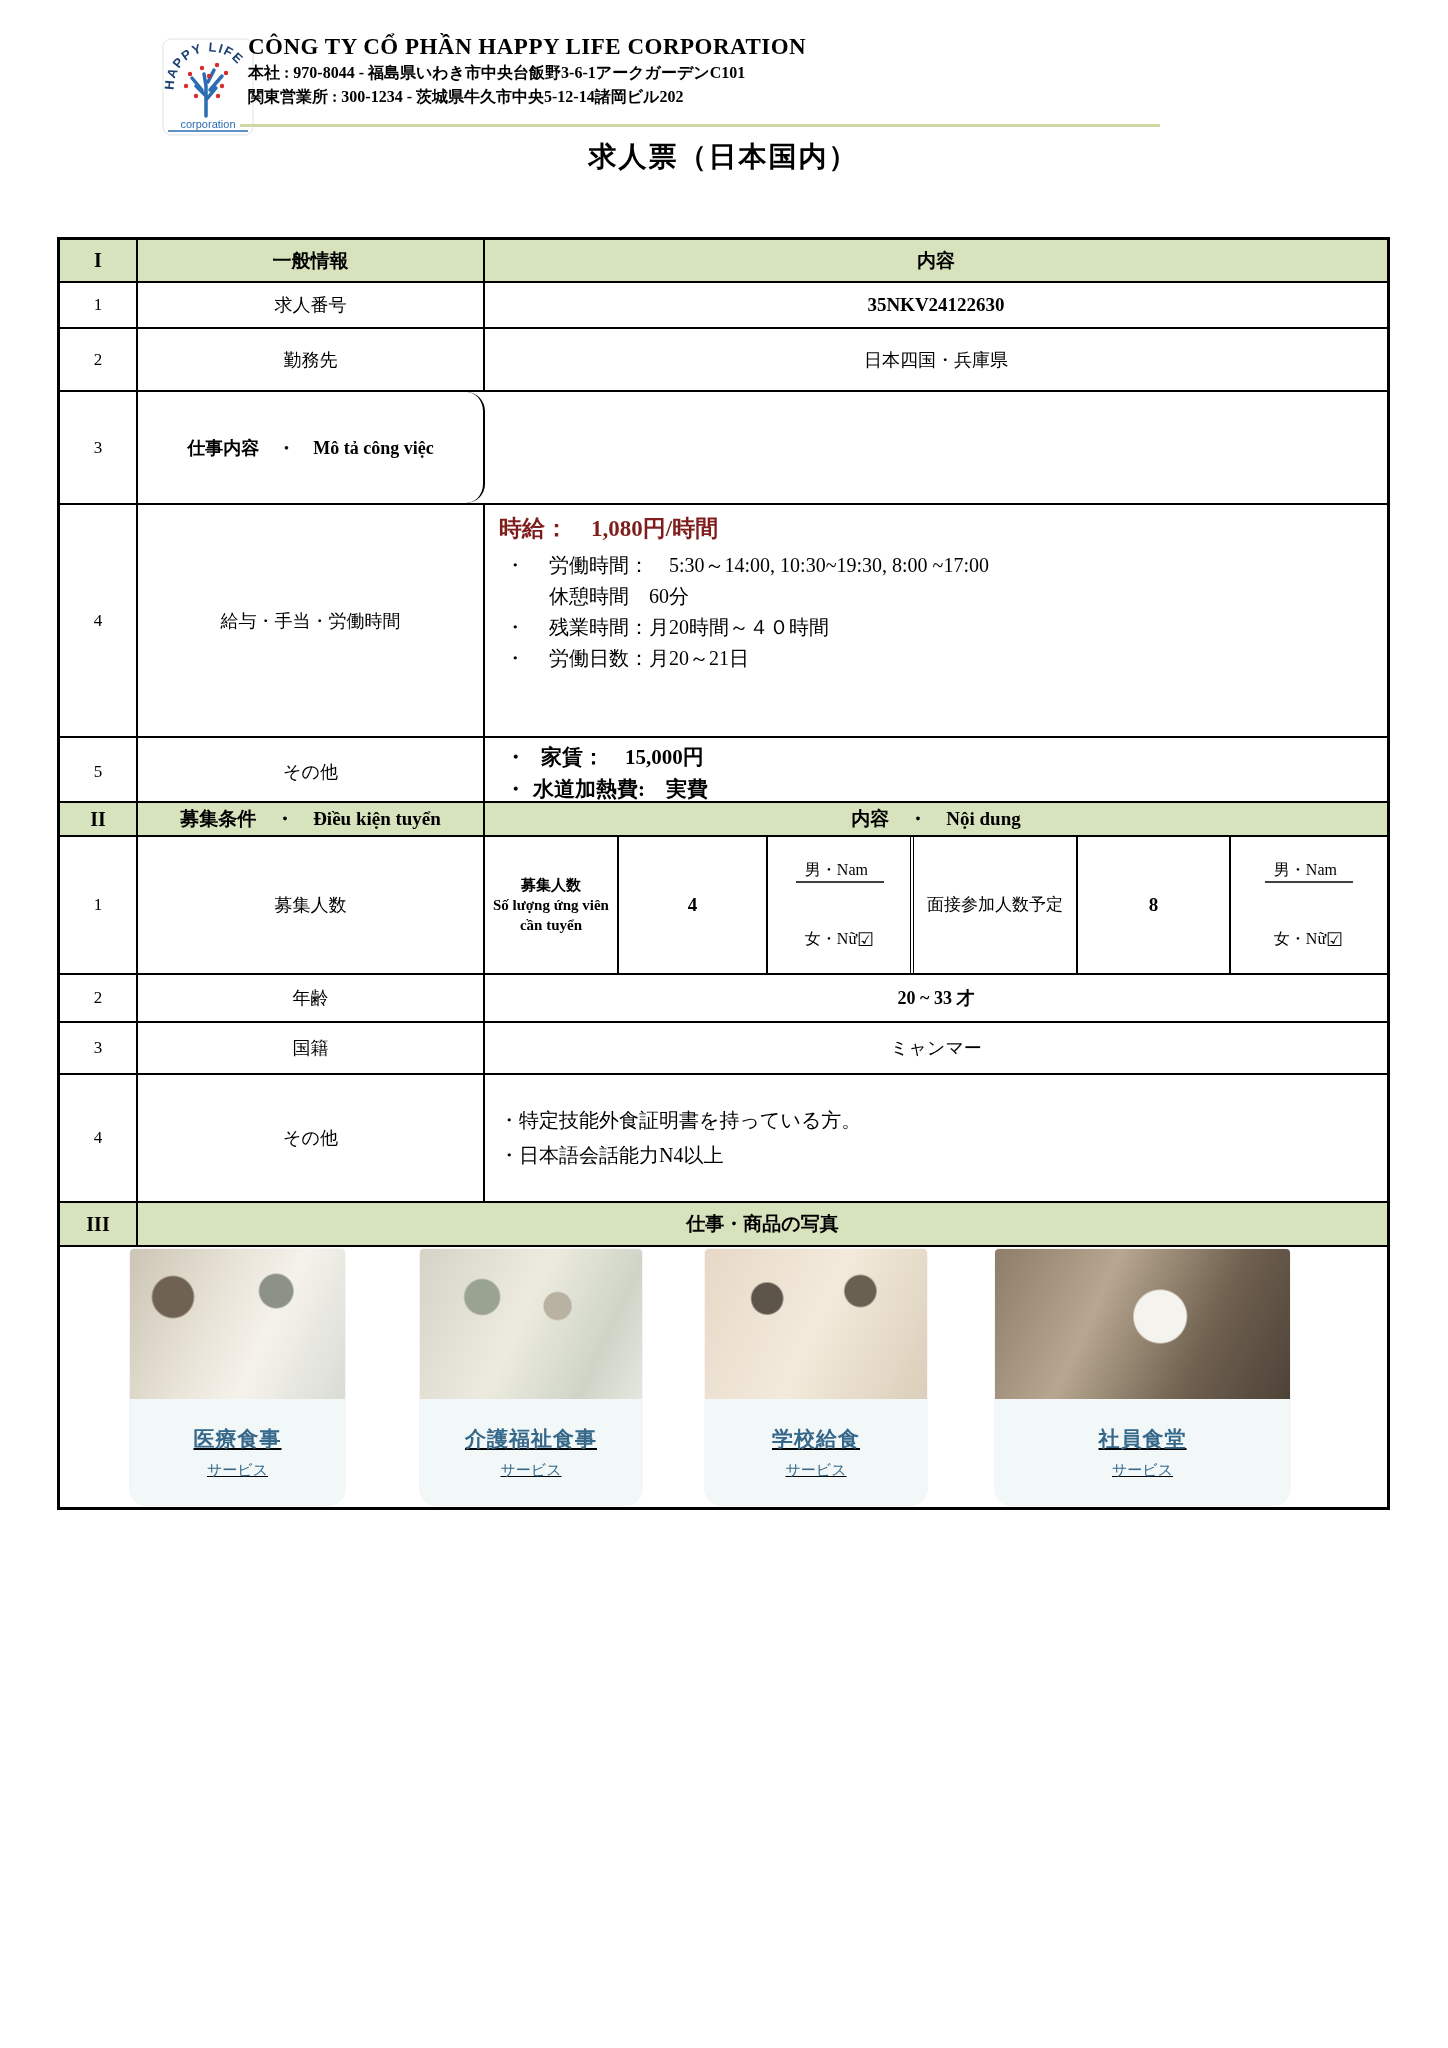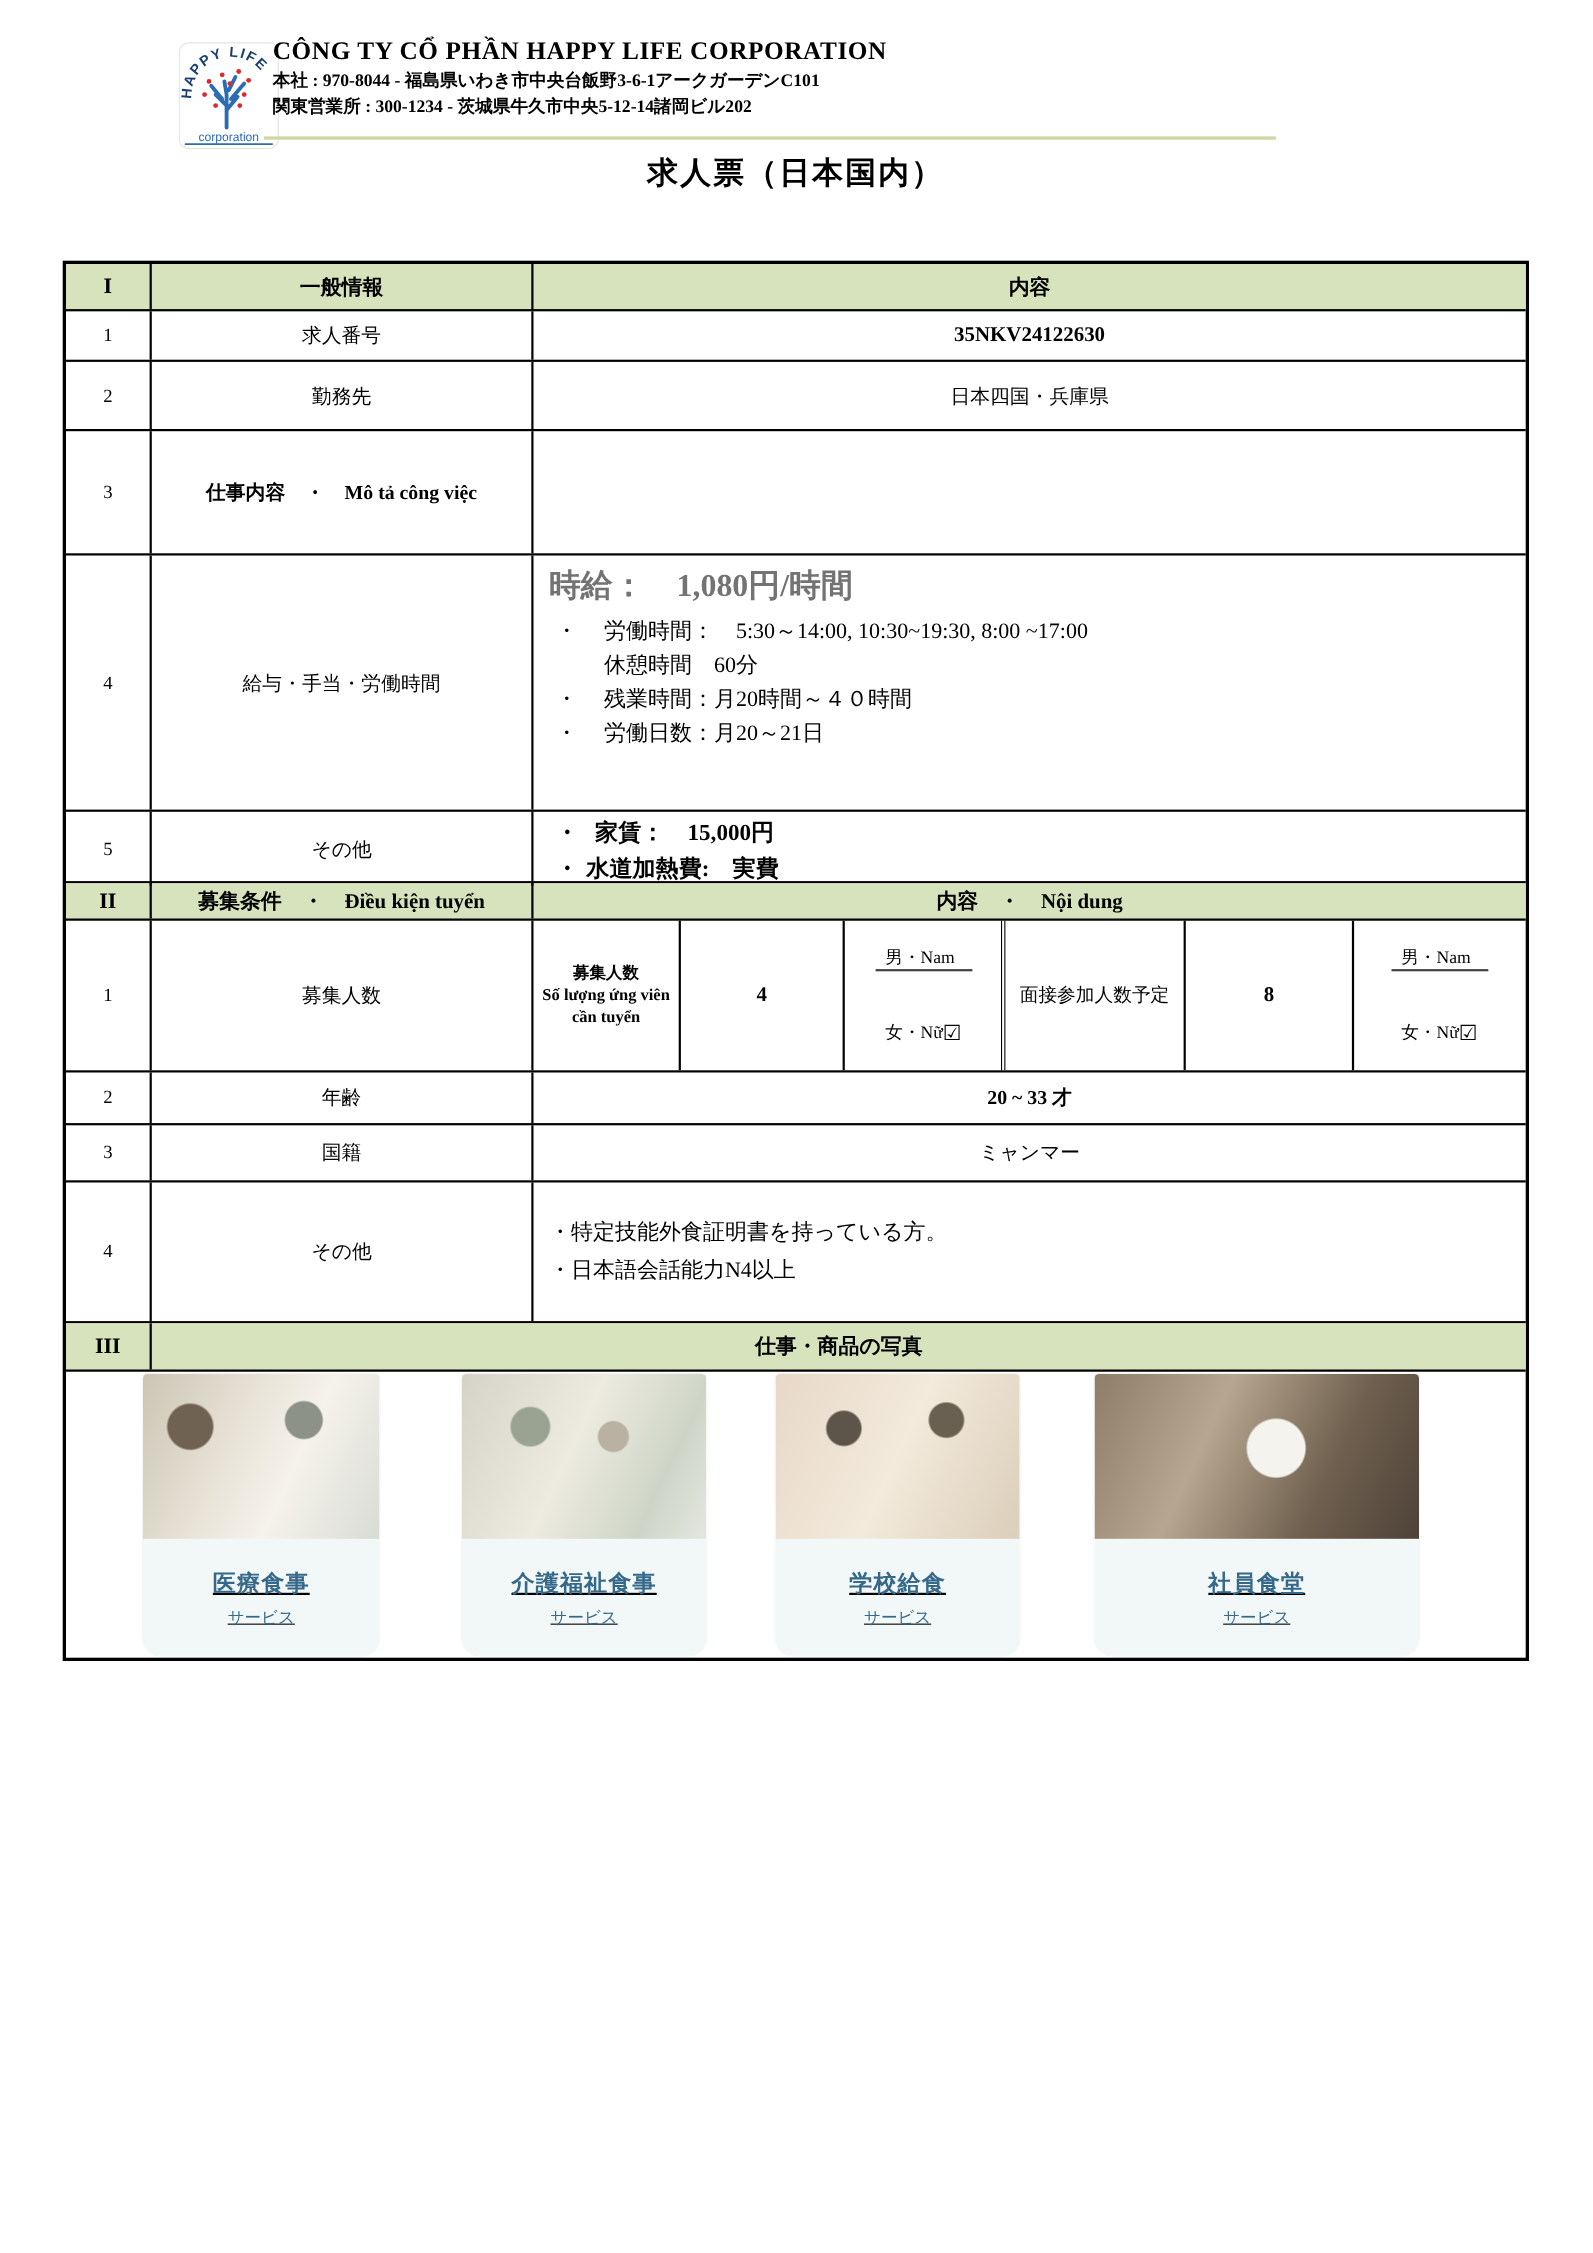--- a/index.html
+++ b/index.html
@@ -31,21 +31,21 @@
   .h-hdr1{height:43px}.h-r1{height:46px}.h-r2{height:63px}.h-r3{height:113px}
   .h-r4{height:233px}.h-r5{height:65px}.h-hdr2{height:34px}.h-ii1{height:138px}
   .h-ii2{height:48px}.h-ii3{height:52px}.h-ii4{height:128px}.h-hdr3{height:44px}
   .h-photos{height:260px}
 
   .bold{font-weight:bold;}
   .big-line{font-size:26px;font-weight:500;line-height:1.45;}
 
   
   .list-content{align-items:flex-start;justify-content:flex-start;padding:6px 10px 0 12px;text-align:left;}
-  .wage{color:#737373;font-weight:bold;font-size:29px;margin:2px 0 6px 2px;text-align:center;}
+  .wage{color:#7f1d1d;font-weight:bold;font-size:23px;margin:2px 0 6px 2px;text-align:center;}
   .bline{display:flex;font-size:20px;line-height:1.55;}
   .bullet{display:inline-block;width:44px;padding-left:8px;}
   .indent{padding-left:52px;font-size:20px;line-height:1.55;}
   .r5line{display:flex;font-size:21px;font-weight:bold;line-height:1.5;}
   .r5line .bullet{width:36px;}
 
   
   .sub{display:grid;grid-template-columns:134px 149px 144px 166px 153px 1fr;width:100%;height:100%;}
   .scell{box-sizing:border-box;border-right:2px solid #000;display:flex;align-items:center;justify-content:center;text-align:center;}
   .scell:last-child{border-right:none;}
@@ -139,21 +139,21 @@
   </div>
 
   <div class="row h-r2">
     <div class="cno">2</div>
     <div class="clabel">勤務先</div>
     <div class="ccontent">日本四国・兵庫県</div>
   </div>
 
   <div class="row h-r3">
     <div class="cno">3</div>
-    <div class="clabel" style="font-weight:600;">仕事内容　・　Mô tả công việc</div>
+    <div class="clabel" style="font-weight:600;border-radius:19px;">仕事内容　・　Mô tả công việc</div>
   </div>
 
   <div class="row h-r4">
     <div class="cno">4</div>
     <div class="clabel">給与・手当・労働時間</div>
     <div class="ccontent list-content">
       <div class="wage">時給：　1,080円/時間</div>
       <div class="bline">
         <span class="bullet">・</span>
         <span>労働時間：　5:30～14:00,  10:30~19:30,  8:00 ~17:00</span>

